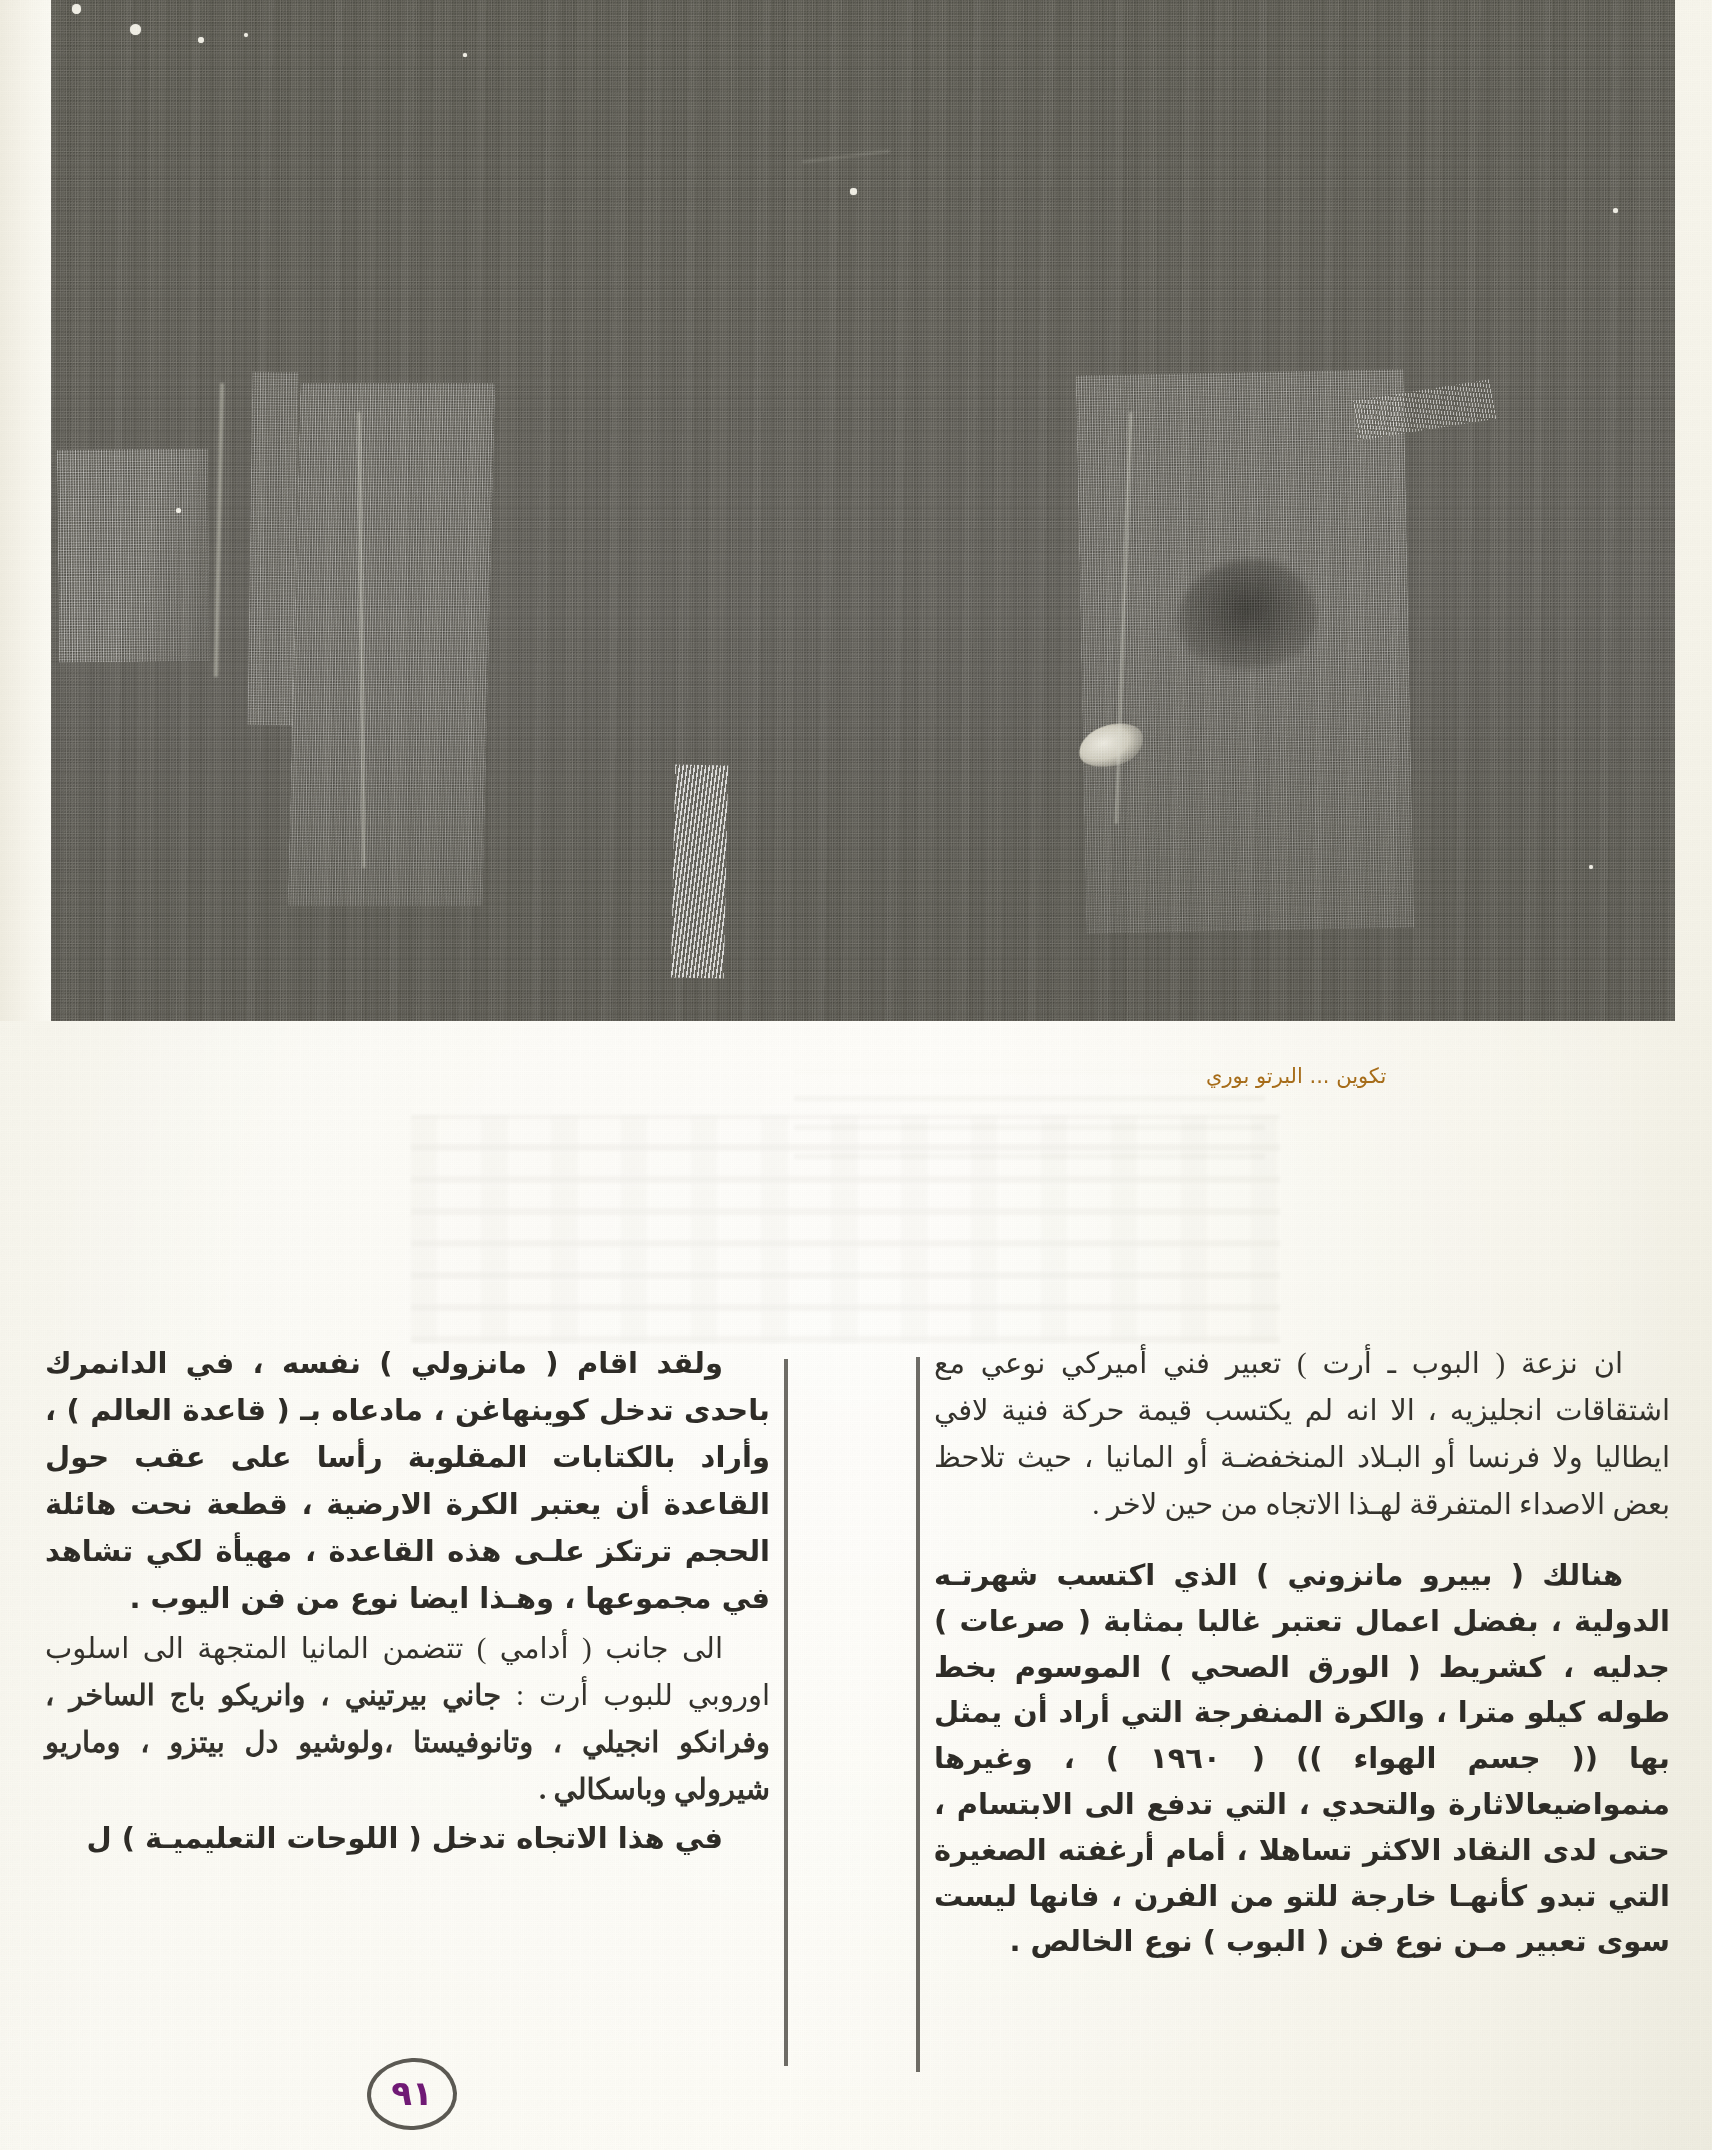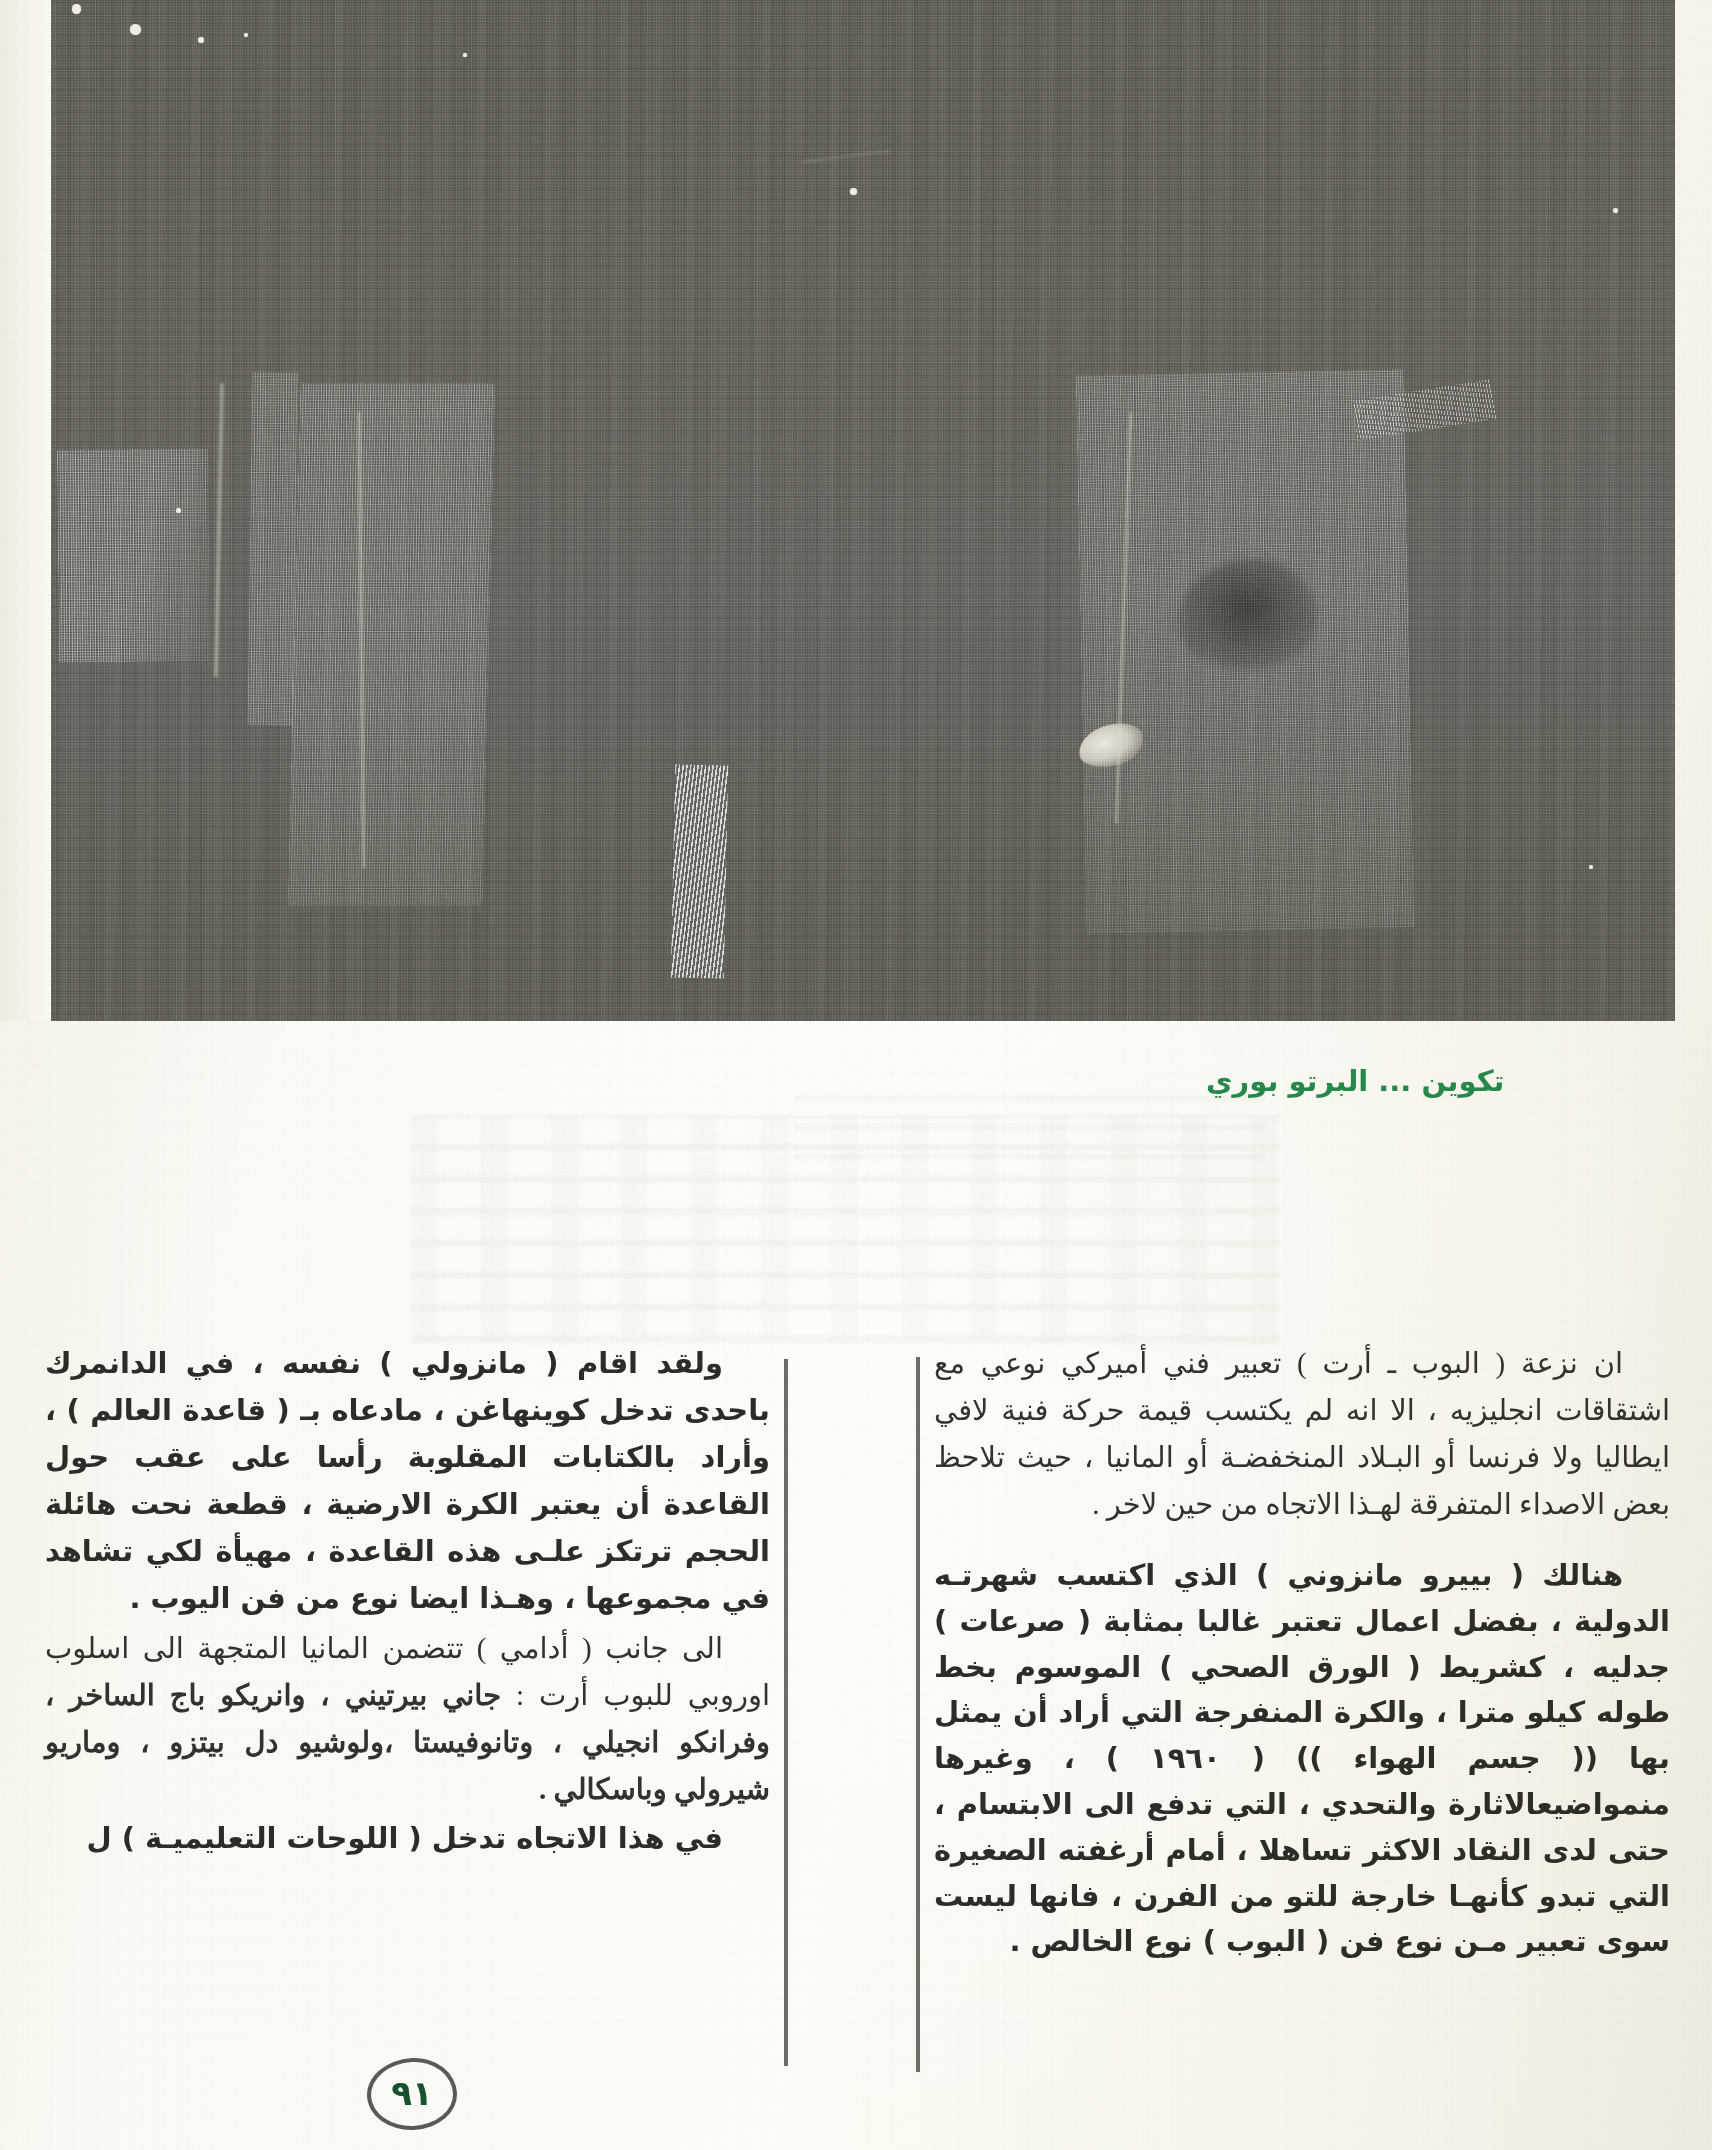--- a/index.html
+++ b/index.html
@@ -199,27 +199,26 @@
   }
 
   
   .caption {
     position: absolute;
     left: 1207px;
     top: 1062px;
     width: 456px;
     text-align: left;
     font-family: "DejaVu Sans", sans-serif;
-    font-size: 29px;
+    font-size: 21px;
     line-height: 1.35;
-    color: #15803d;
+    color: #a16207;
     letter-spacing: 2.2px;
     direction: rtl;
     opacity: 0.92;
-    font-weight: bold;
   }
 
   
   .rule {
     position: absolute;
     width: 3.7px;
     background: #5e5c55;
     opacity: 0.9;
   }
   .rule-inner-left  { left: 785px; top: 1359px; height: 707px; }
@@ -280,21 +279,21 @@
     border: 4.4px solid #4d4b44;
     border-radius: 52% 48% 50% 50% / 50% 52% 48% 50%;
     transform: rotate(-3deg);
     opacity: 0.92;
   }
   .folio-num {
     position: relative;
     font-family: "DejaVu Sans", sans-serif;
     font-size: 34px;
     font-weight: 600;
-    color: #14532d;
+    color: #701a75;
     letter-spacing: 0.7px;
     transform: translateY(-1.5px);
   }
 
   
   .scan-edge {
     position: absolute;
     left: 0; top: 0; width: 52px; height: 1021px;
     background: linear-gradient(90deg, #efece0 0%, #f7f5ec 60%, #fbfaf3 100%);
   }

